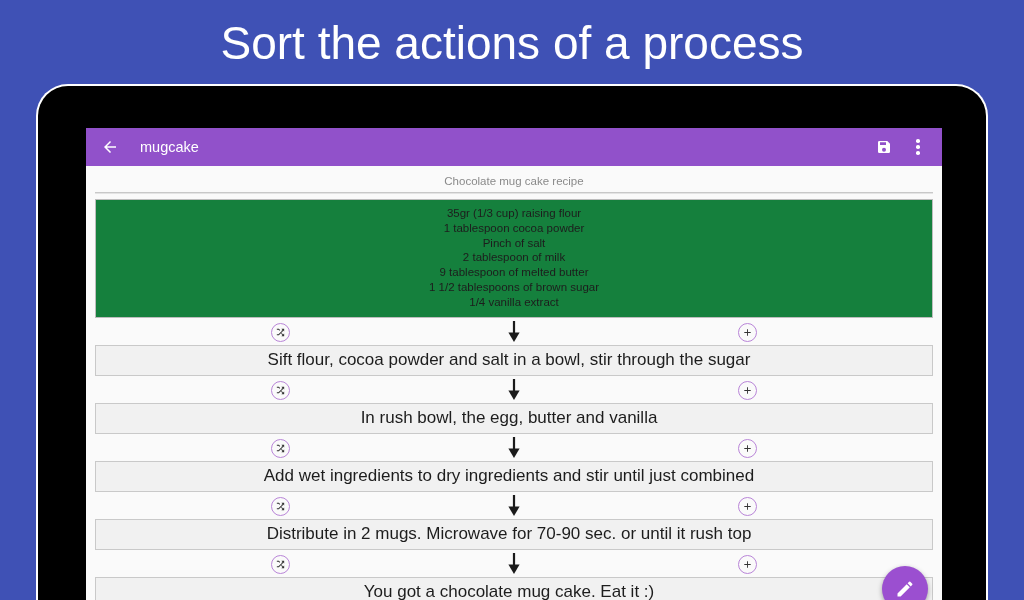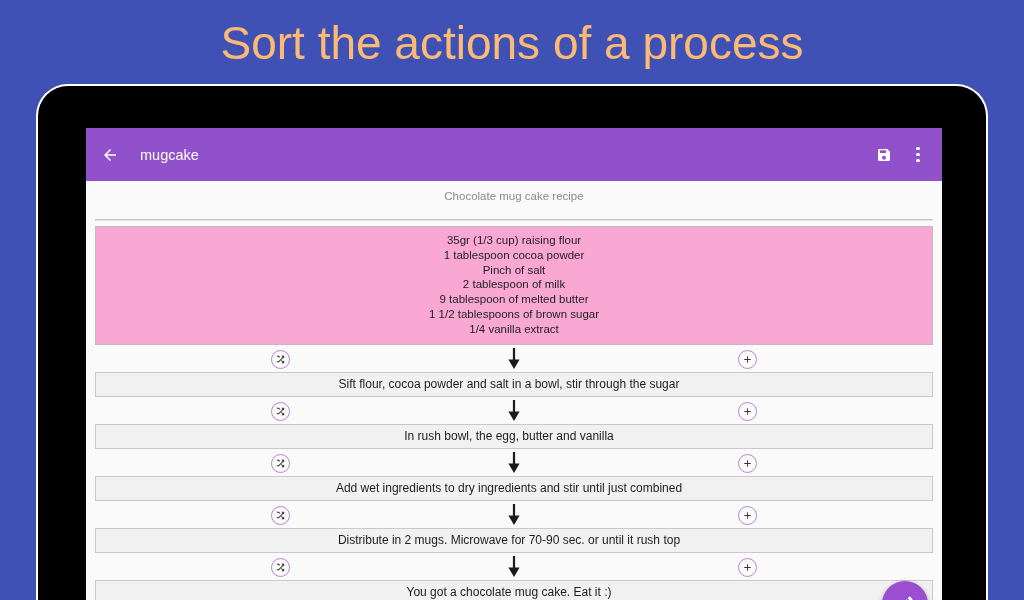--- a/index.html
+++ b/index.html
@@ -4,67 +4,67 @@
 <style>
   html,body{margin:0;padding:0;}
   body{
     width:1024px;height:600px;overflow:hidden;
     background:#3f51b5;
     font-family:"Liberation Sans", sans-serif;
   }
   .promo-headline{
     position:absolute;left:0;top:0;width:1024px;height:86px;
     display:flex;align-items:center;justify-content:center;
-    color:#fdba74;font-size:46px;font-weight:400;letter-spacing:0px;
+    color:#ffffff;font-size:46px;font-weight:400;letter-spacing:0px;
     font-family:"Liberation Sans", sans-serif;
   }
   
   .device{
     position:absolute;left:38px;top:86px;width:948px;height:520px;
     background:#000000;
     border-radius:30px 30px 0 0;
     box-shadow:0 0 0 2px #ffffff;
     overflow:hidden;
   }
   .screen{
     position:absolute;left:48px;top:42px;width:856px;height:478px;
     background:#fafafa;overflow:hidden;
   }
   
   .appbar{
-    position:relative;height:53px;background:#9151ca;
+    position:relative;height:38px;background:#9151ca;
     display:flex;align-items:center;padding:0 10px;
   }
   .appbar .back{
     width:28px;height:28px;display:flex;align-items:center;justify-content:center;
     cursor:pointer;
   }
   .appbar .title{
     color:#ffffff;font-size:14.5px;margin-left:16px;flex:1;
   }
   .appbar .actions{display:flex;align-items:center;gap:6px;}
   .icon-btn{
     width:28px;height:28px;display:flex;align-items:center;justify-content:center;cursor:pointer;
   }
   .dots{display:flex;flex-direction:column;gap:2.5px;align-items:center;}
   .dots i{display:block;width:3.5px;height:3.5px;border-radius:50%;background:#fff;}
   
   .content{position:relative;height:440px;background:#fafafa;overflow:hidden;}
   .recipe-title{
     text-align:center;color:#8a8a8a;font-size:11.5px;
-    padding:9px 0 17px 0;
+    padding:9px 0 5px 0;
   }
   .title-rule{
     height:1px;background:#c8c8c8;margin:0 9px 5px 9px;
     border-bottom:1px solid #e4e4e4;
   }
   .ingredients{
     margin:0 9px;
     border:1px solid #bdbdbd;
-    background:#f9a8d4;
+    background:#15803d;
     padding:6px 0 7px 0;
     text-align:center;
     font-size:11.5px;color:#1d1d1d;line-height:14.8px;
   }
   .ingredients div{white-space:nowrap;}
   
   .connector{
     position:relative;height:27px;
   }
   .connector .arrow{
@@ -76,21 +76,21 @@
     display:flex;align-items:center;justify-content:center;
     cursor:pointer;background:transparent;
   }
   .circle-btn.shuffle{left:185px;}
   .circle-btn.plus{right:185px;}
   .step{
     margin:0 9px;
     border:1px solid #c9c9c9;
     background:#f1f1f1;
     text-align:center;
-    font-size:12px;color:#1d1d1d;
+    font-size:17px;color:#1d1d1d;
     padding:4px 10px 5px 0;
   }
   
   .fab{
     position:absolute;right:14px;bottom:-6px;width:46px;height:46px;border-radius:50%;
     background:#9b4fd0;display:flex;align-items:center;justify-content:center;
     box-shadow:0 2px 5px rgba(0,0,0,.35);cursor:pointer;
   }
 </style>
 </head>

